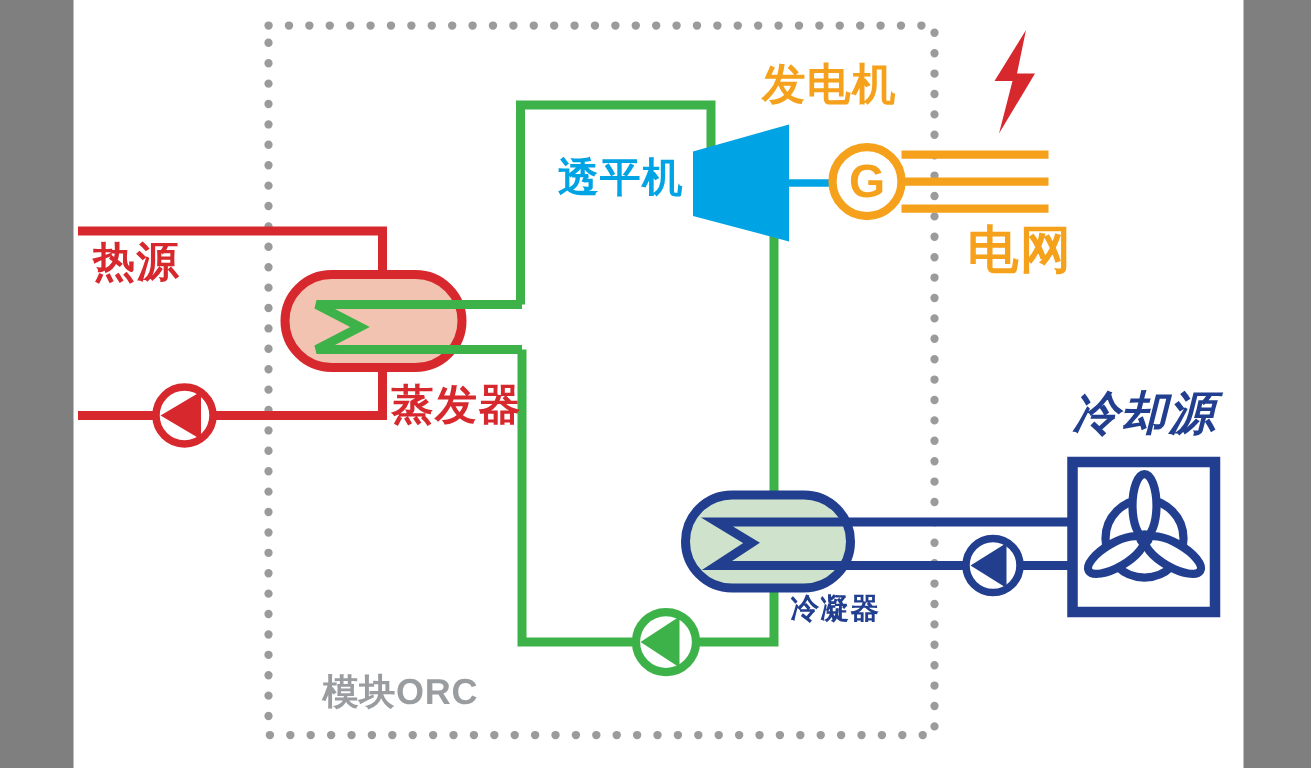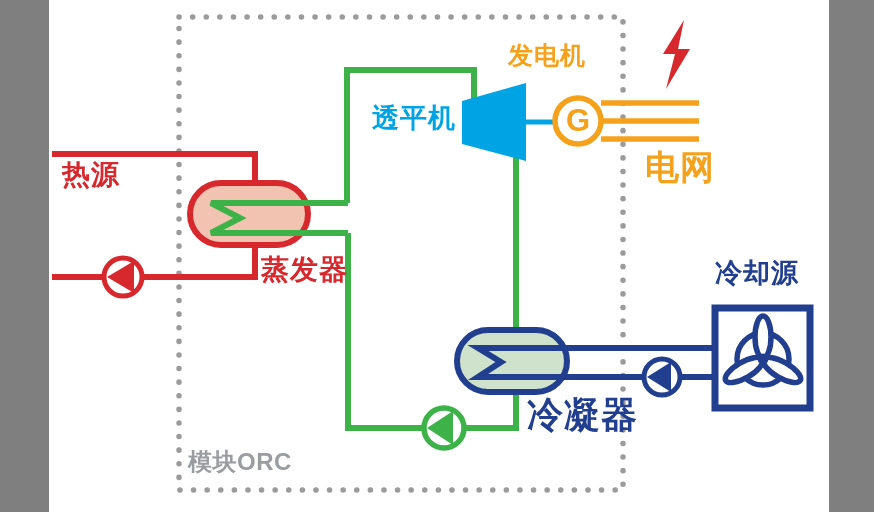--- a/index.html
+++ b/index.html
@@ -9,21 +9,21 @@
   }
   .band{position:absolute;top:0;height:100%;background:var(--side-band,#7f7f7f);}
   .band.left{left:0;width:49px;}
   .band.right{right:0;width:45px;}
   svg.diagram{position:absolute;left:0;top:0;}
   .label{position:absolute;font-weight:700;white-space:nowrap;line-height:1;letter-spacing:1px;}
   .c-hot{color:var(--hot-loop,#d7282d);text-align:center;}
   .c-turb{color:var(--turbine,#00a4e4);}
   .c-elec{color:var(--electric,#f5a11c);}
   .c-cool{color:var(--cooling-loop,#213e8f);}
-  .c-mod{color:var(--module-label,#9a9da0);}
+  .c-mod{color:var(--module-label,#9a9da0);margin-left:27px;}
 
   .dashes{stroke:var(--dashed-border,#9b9b9b);stroke-width:5.5;stroke-dasharray:0.1 13.5;
           stroke-linecap:round;fill:none;}
   .s-hot{stroke:var(--hot-loop,#d7282d);fill:none;stroke-width:6;}
   .f-hot{fill:var(--hot-loop,#d7282d);}
   .s-work{stroke:var(--working-loop,#3db249);fill:none;stroke-width:6;}
   .f-work{fill:var(--working-loop,#3db249);}
   .s-cool{stroke:var(--cooling-loop,#213e8f);fill:none;stroke-width:6;}
   .f-cool{fill:var(--cooling-loop,#213e8f);}
   .s-elec{stroke:var(--electric,#f5a11c);fill:none;stroke-width:5.5;}
@@ -95,19 +95,19 @@
       <ellipse class="blade" cx="763" cy="337" rx="8" ry="21"></ellipse>
       <ellipse class="blade" cx="763" cy="337" rx="8" ry="21" transform="rotate(120 763 359)"></ellipse>
       <ellipse class="blade" cx="763" cy="337" rx="8" ry="21" transform="rotate(240 763 359)"></ellipse>
       <circle class="f-cool" cx="763" cy="359" r="5.5"></circle>
     </g>
   </svg>
 
   <div class="label c-hot" style="left:62px;top:161px;font-size:28px;">热源</div>
   <div class="label c-turb" style="left:372px;top:105px;font-size:27px;">透平机</div>
   <div class="label c-hot" style="left:261px;top:256px;font-size:28px;">蒸发器</div>
-  <div class="label c-elec" style="left:508px;top:43px;font-size:25px;">发电机</div>
+  <div class="label c-elec" style="left:508px;top:43px;font-size:29px;">发电机</div>
   <div class="label c-elec" style="left:555px;top:105px;width:46px;text-align:center;font-size:31px;letter-spacing:0;">G</div>
   <div class="label c-elec" style="left:645px;top:150px;font-size:34px;">电网</div>
-  <div class="label c-cool" style="left:527px;top:397px;font-size:36px;">冷凝器</div>
-  <div class="label c-cool" style="left:715px;top:260px;font-size:27px;">冷却源</div>
+  <div class="label c-cool" style="left:527px;top:397px;font-size:19px;">冷凝器</div>
+  <div class="label c-cool" style="left:715px;top:260px;font-size:31px;font-style:italic;">冷却源</div>
   <div class="label c-mod" style="left:188px;top:450px;font-size:24px;letter-spacing:0.5px;">模块ORC</div>
 </div>
 
 </body></html>

